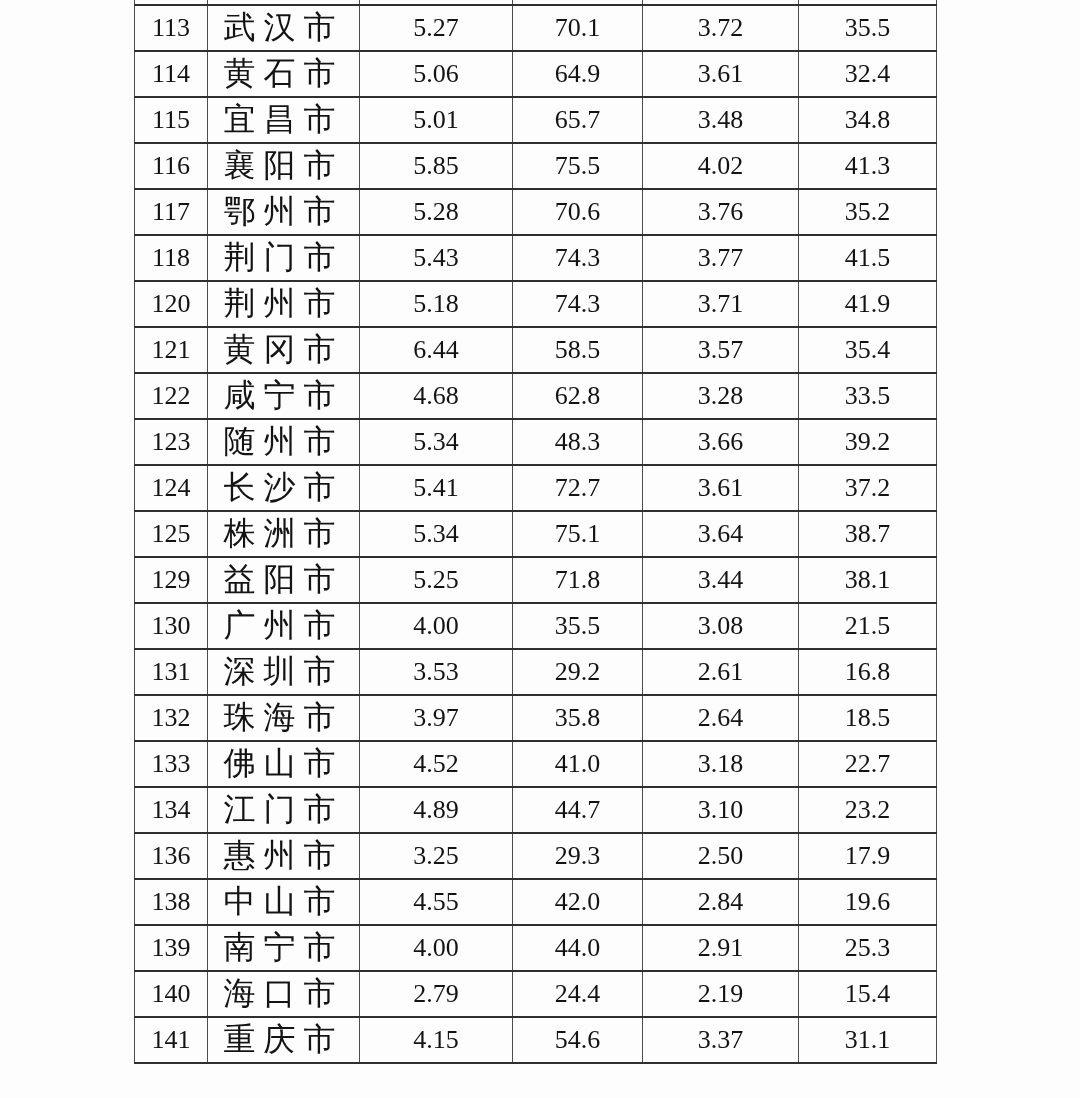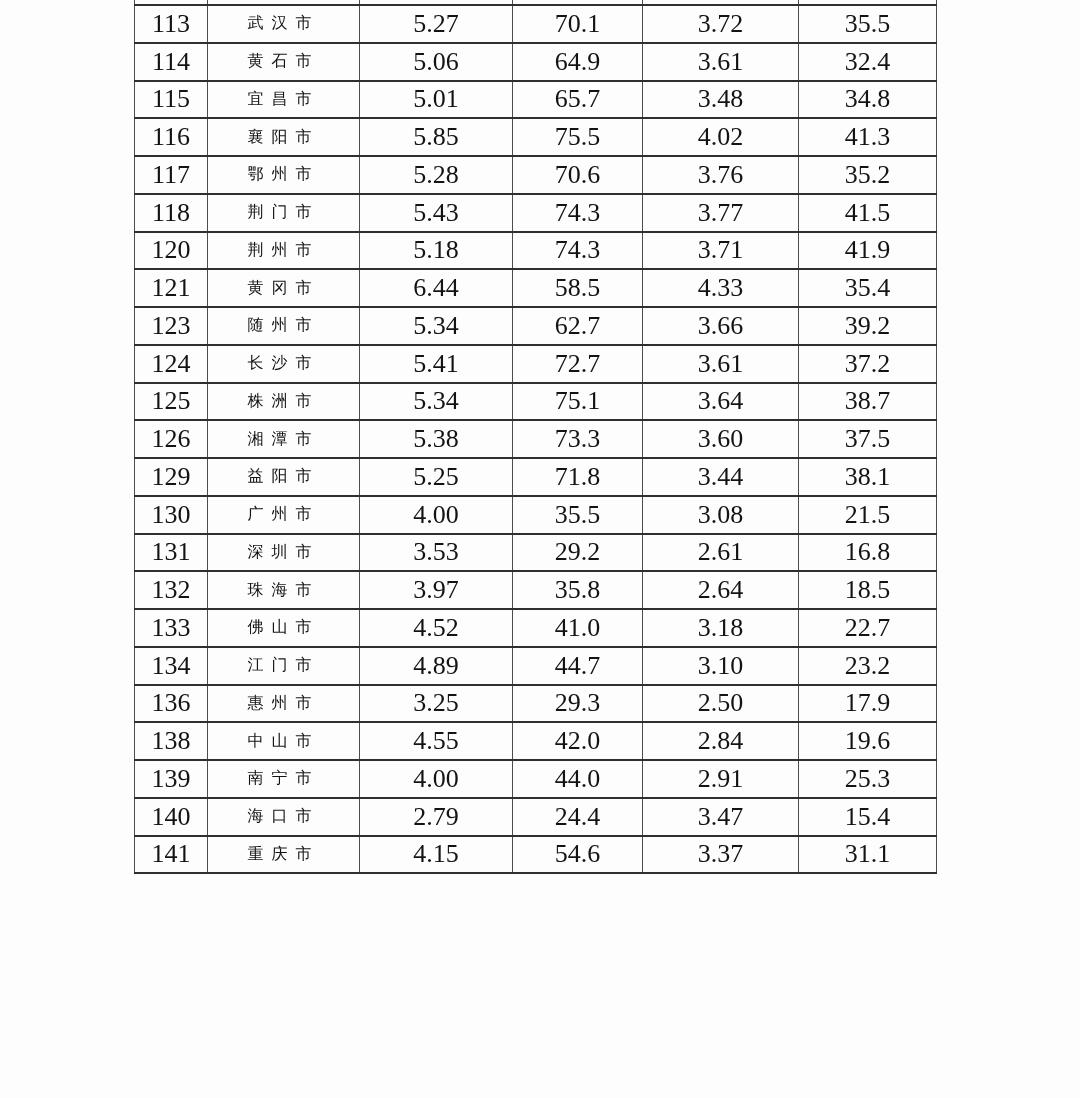--- a/index.html
+++ b/index.html
@@ -39,21 +39,21 @@
   table.doc-table tr td:first-child {
     border-left: 1px solid #4d4d4d;
   }
   tr.partial-row td {
     height: 38px;
   }
   td.rank-cell {
     font-size: 26px;
   }
   td.city-cell {
-    font-size: 16px;
+    font-size: 32px;
     letter-spacing: 8px;
     padding-left: 8px; 
   }
   td.value-cell {
     font-size: 26px;
   }
 </style>
 </head>
 <body>
 
@@ -131,56 +131,56 @@
           <td class="value-cell">5.18</td>
           <td class="value-cell">74.3</td>
           <td class="value-cell">3.71</td>
           <td class="value-cell">41.9</td>
         </tr>
         <tr>
           <td class="rank-cell">121</td>
           <td class="city-cell">黄冈市</td>
           <td class="value-cell">6.44</td>
           <td class="value-cell">58.5</td>
-          <td class="value-cell">4.33</td>
+          <td class="value-cell">3.57</td>
           <td class="value-cell">35.4</td>
+        </tr>
+        <tr>
+          <td class="rank-cell">122</td>
+          <td class="city-cell">咸宁市</td>
+          <td class="value-cell">4.68</td>
+          <td class="value-cell">62.8</td>
+          <td class="value-cell">3.28</td>
+          <td class="value-cell">33.5</td>
         </tr>
         <tr>
           <td class="rank-cell">123</td>
           <td class="city-cell">随州市</td>
           <td class="value-cell">5.34</td>
-          <td class="value-cell">62.7</td>
+          <td class="value-cell">48.3</td>
           <td class="value-cell">3.66</td>
           <td class="value-cell">39.2</td>
         </tr>
         <tr>
           <td class="rank-cell">124</td>
           <td class="city-cell">长沙市</td>
           <td class="value-cell">5.41</td>
           <td class="value-cell">72.7</td>
           <td class="value-cell">3.61</td>
           <td class="value-cell">37.2</td>
         </tr>
         <tr>
           <td class="rank-cell">125</td>
           <td class="city-cell">株洲市</td>
           <td class="value-cell">5.34</td>
           <td class="value-cell">75.1</td>
           <td class="value-cell">3.64</td>
           <td class="value-cell">38.7</td>
         </tr>
         <tr>
-          <td class="rank-cell">126</td>
-          <td class="city-cell">湘潭市</td>
-          <td class="value-cell">5.38</td>
-          <td class="value-cell">73.3</td>
-          <td class="value-cell">3.60</td>
-          <td class="value-cell">37.5</td>
-        </tr>
-        <tr>
           <td class="rank-cell">129</td>
           <td class="city-cell">益阳市</td>
           <td class="value-cell">5.25</td>
           <td class="value-cell">71.8</td>
           <td class="value-cell">3.44</td>
           <td class="value-cell">38.1</td>
         </tr>
         <tr>
           <td class="rank-cell">130</td>
           <td class="city-cell">广州市</td>
@@ -243,21 +243,21 @@
           <td class="value-cell">4.00</td>
           <td class="value-cell">44.0</td>
           <td class="value-cell">2.91</td>
           <td class="value-cell">25.3</td>
         </tr>
         <tr>
           <td class="rank-cell">140</td>
           <td class="city-cell">海口市</td>
           <td class="value-cell">2.79</td>
           <td class="value-cell">24.4</td>
-          <td class="value-cell">3.47</td>
+          <td class="value-cell">2.19</td>
           <td class="value-cell">15.4</td>
         </tr>
         <tr>
           <td class="rank-cell">141</td>
           <td class="city-cell">重庆市</td>
           <td class="value-cell">4.15</td>
           <td class="value-cell">54.6</td>
           <td class="value-cell">3.37</td>
           <td class="value-cell">31.1</td>
         </tr>

